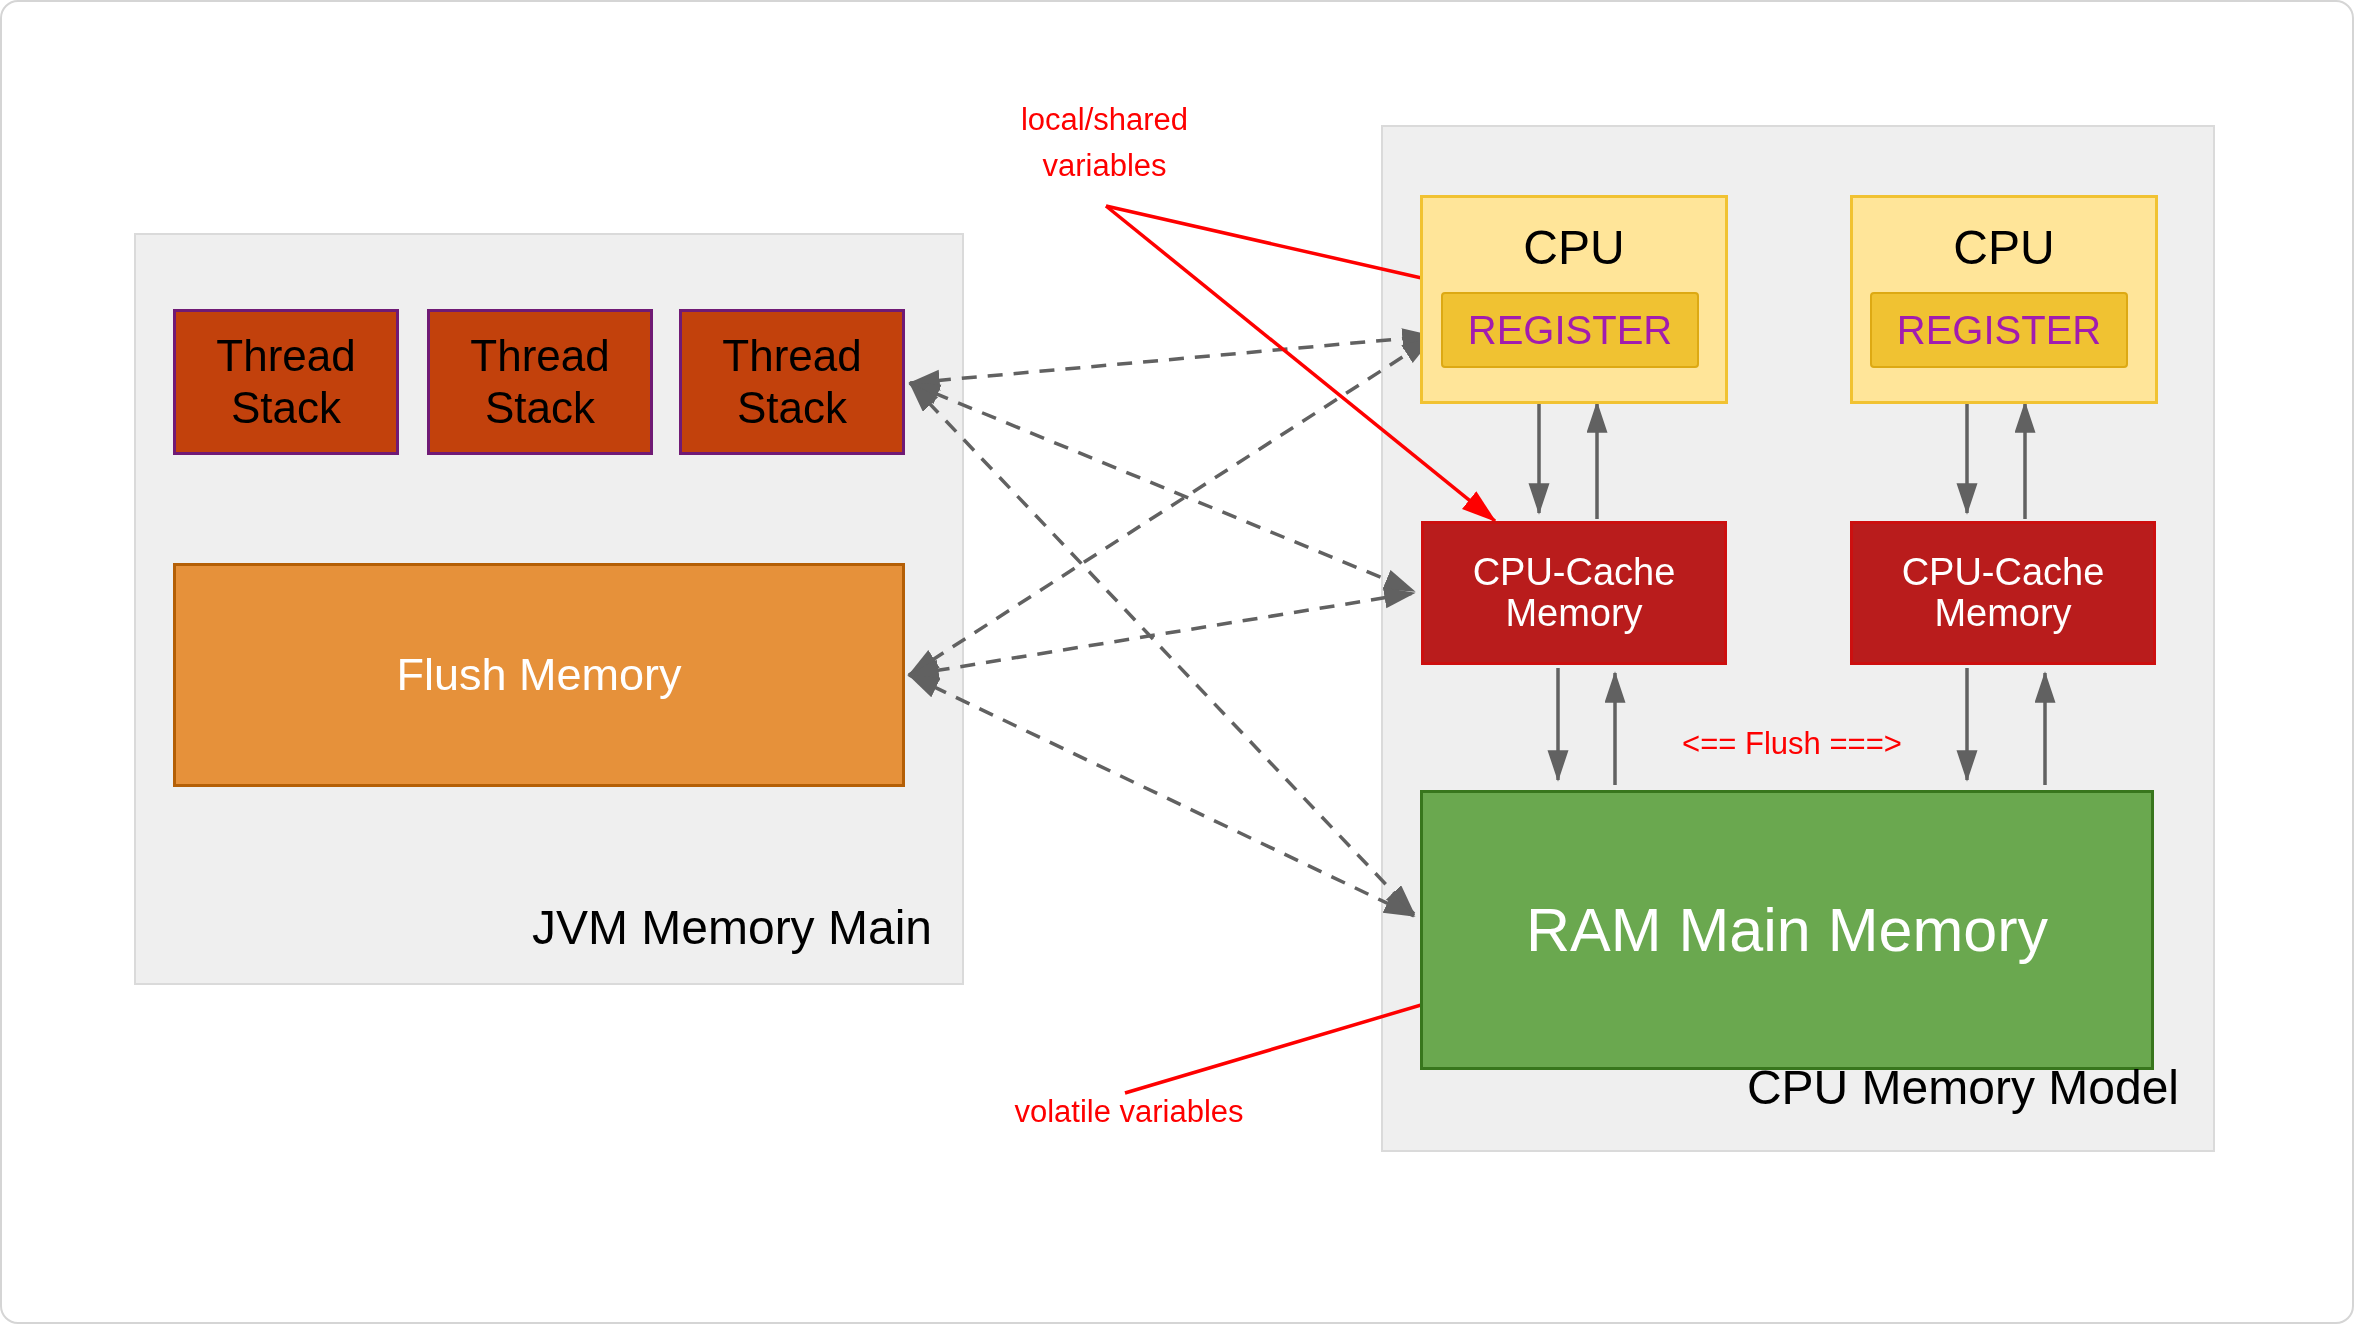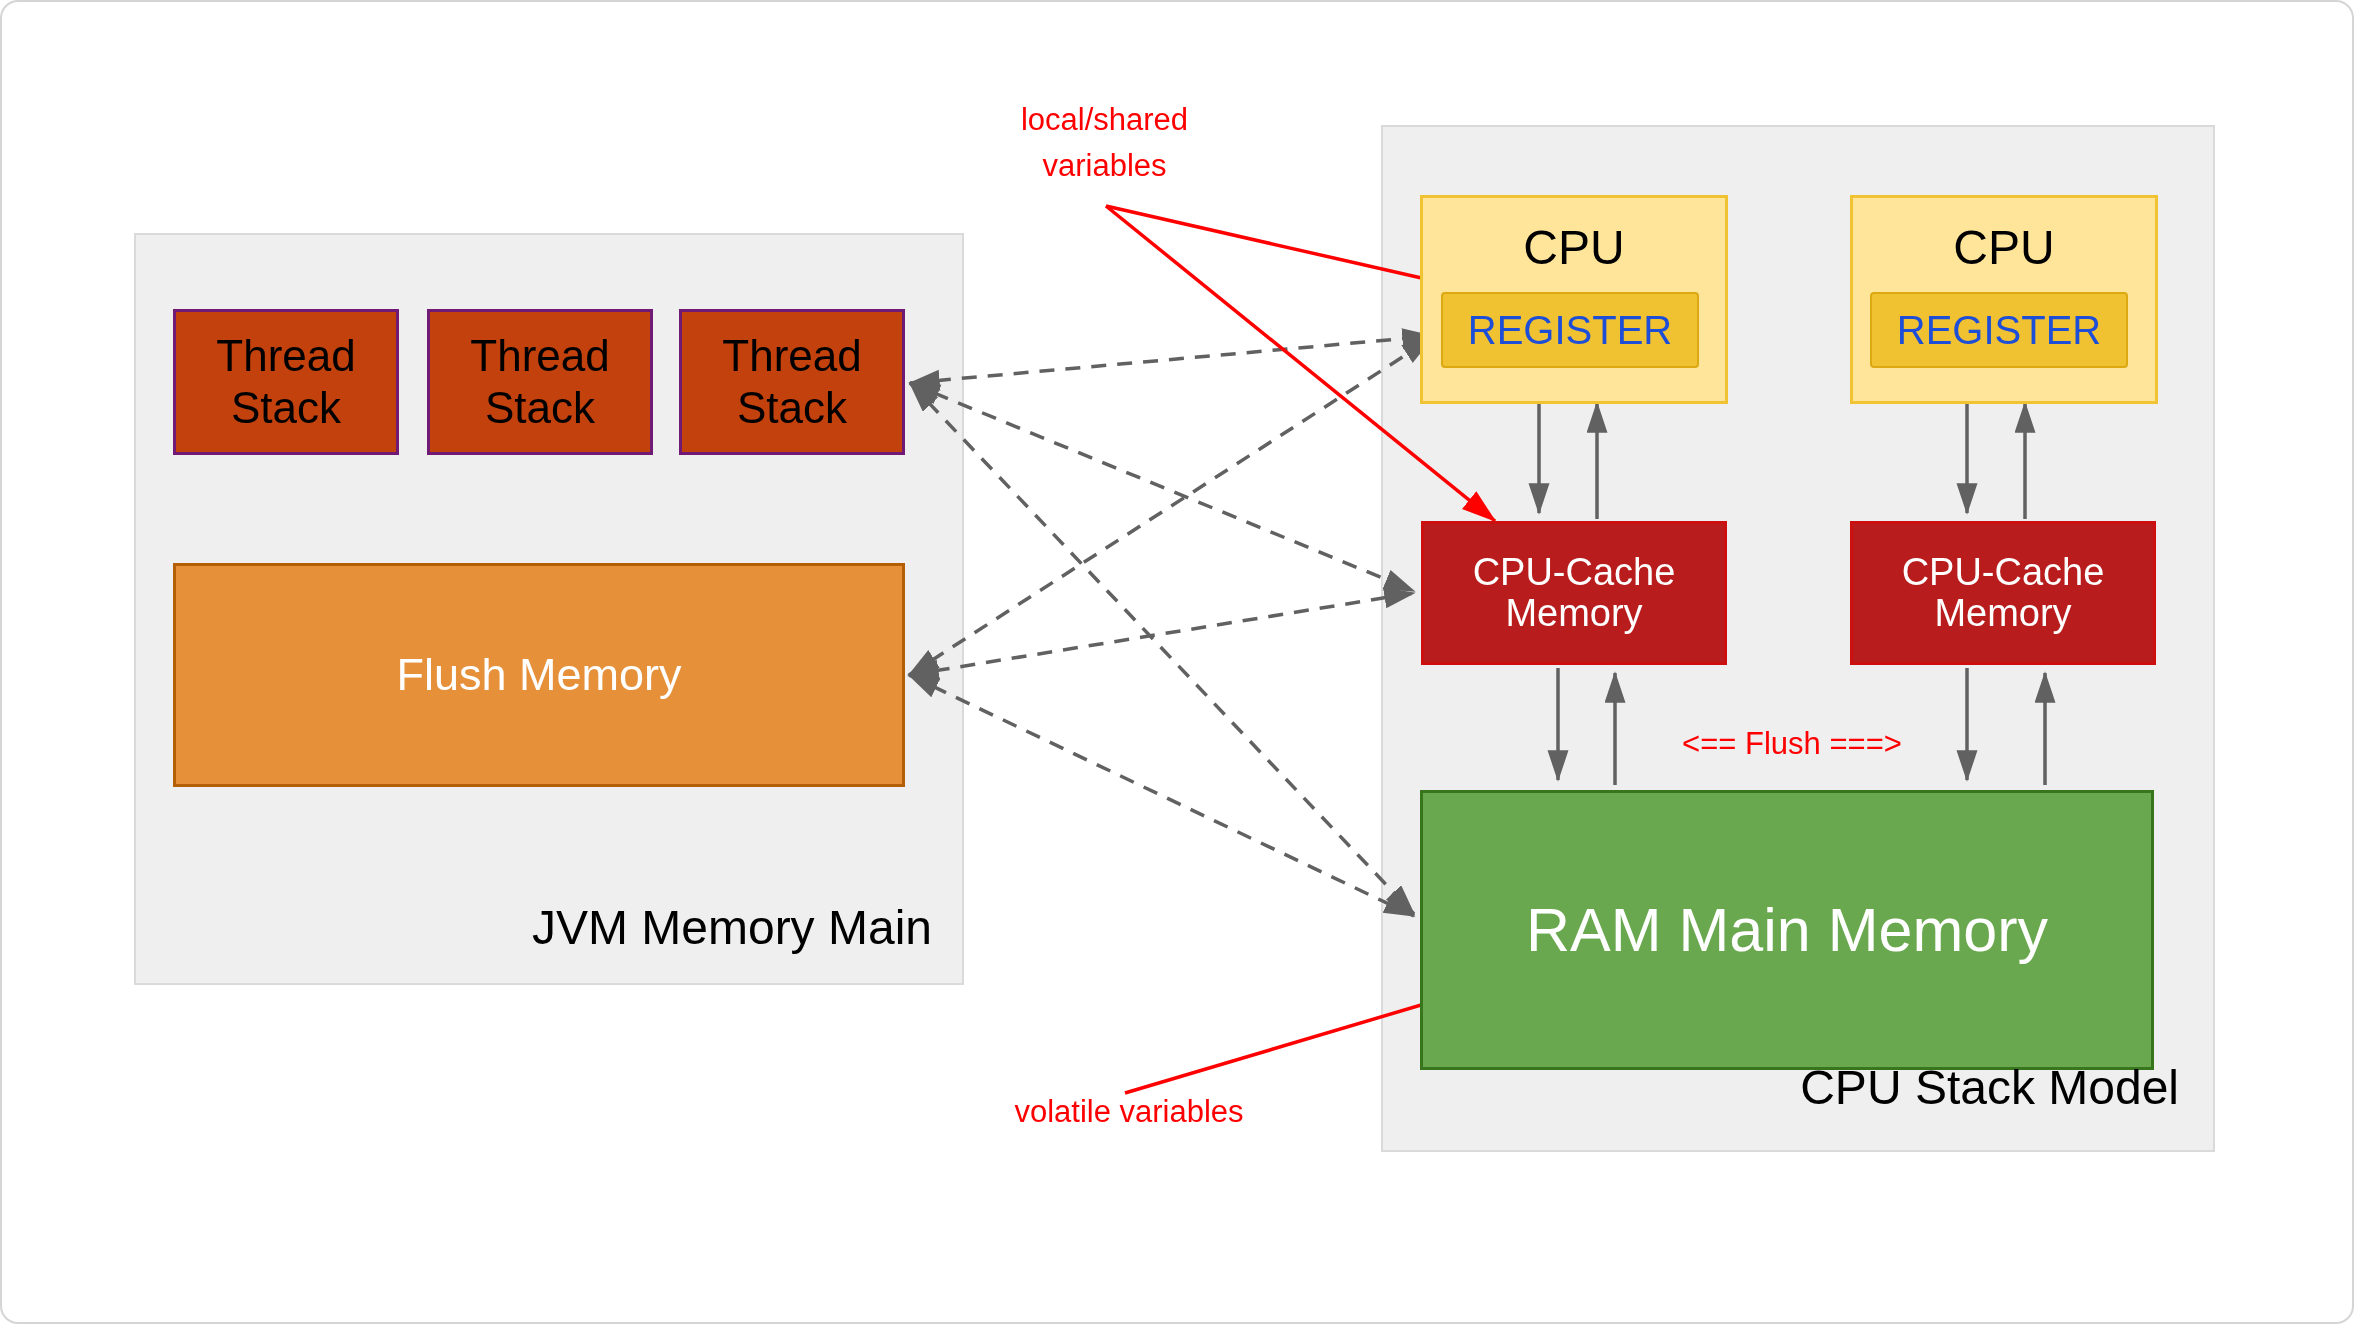--- a/index.html
+++ b/index.html
@@ -28,21 +28,21 @@
   #heap { left:171px; top:561px; width:732px; height:224px;
     background:#e6913a; border:3px solid #b45f06; color:#fff; font-size:45px; }
 
   .cpu-box { top:193px; width:308px; height:209px;
     background:#ffe599; border:3px solid #f1c232; color:#000;
     font-size:48px; align-items:flex-start; padding-top:22px; }
   #cpu1 { left:1418px; } #cpu2 { left:1848px; }
 
   .register { top:290px; width:258px; height:76px;
     background:#f0c232; border:2px solid #dda913; border-radius:4px;
-    color:#1d4ed8; font-size:40px; }
+    color:#a21caf; font-size:40px; }
   #reg1 { left:1439px; } #reg2 { left:1868px; }
 
   .cache { top:519px; width:306px; height:144px;
     background:#b91c1c; border:3px solid #cc0f0f; color:#fff;
     font-size:38px; line-height:1.08; }
   #cache1 { left:1419px; } #cache2 { left:1848px; }
 
   #ram { left:1418px; top:788px; width:734px; height:280px;
     background:#6aa84f; border:3px solid #38761d; color:#fff; font-size:61px; }
 
@@ -112,19 +112,19 @@
   <div class="box cpu-box" id="cpu1">CPU</div>
   <div class="box cpu-box" id="cpu2">CPU</div>
   <div class="box register" id="reg1">REGISTER</div>
   <div class="box register" id="reg2">REGISTER</div>
   <div class="box cache" id="cache1">CPU-Cache
 Memory</div>
   <div class="box cache" id="cache2">CPU-Cache
 Memory</div>
   <div class="box" id="ram">RAM Main Memory</div>
   <div class="red-label" id="flush">&lt;== Flush ===&gt;</div>
-  <div class="panel-title" id="cpu-title">CPU Stack Model</div>
+  <div class="panel-title" id="cpu-title">CPU Memory Model</div>
 
   <div class="red-label" id="local-shared">local/shared
 variables</div>
   <div class="red-label" id="volatile">volatile variables</div>
 
 </div>
 
 </body></html>

